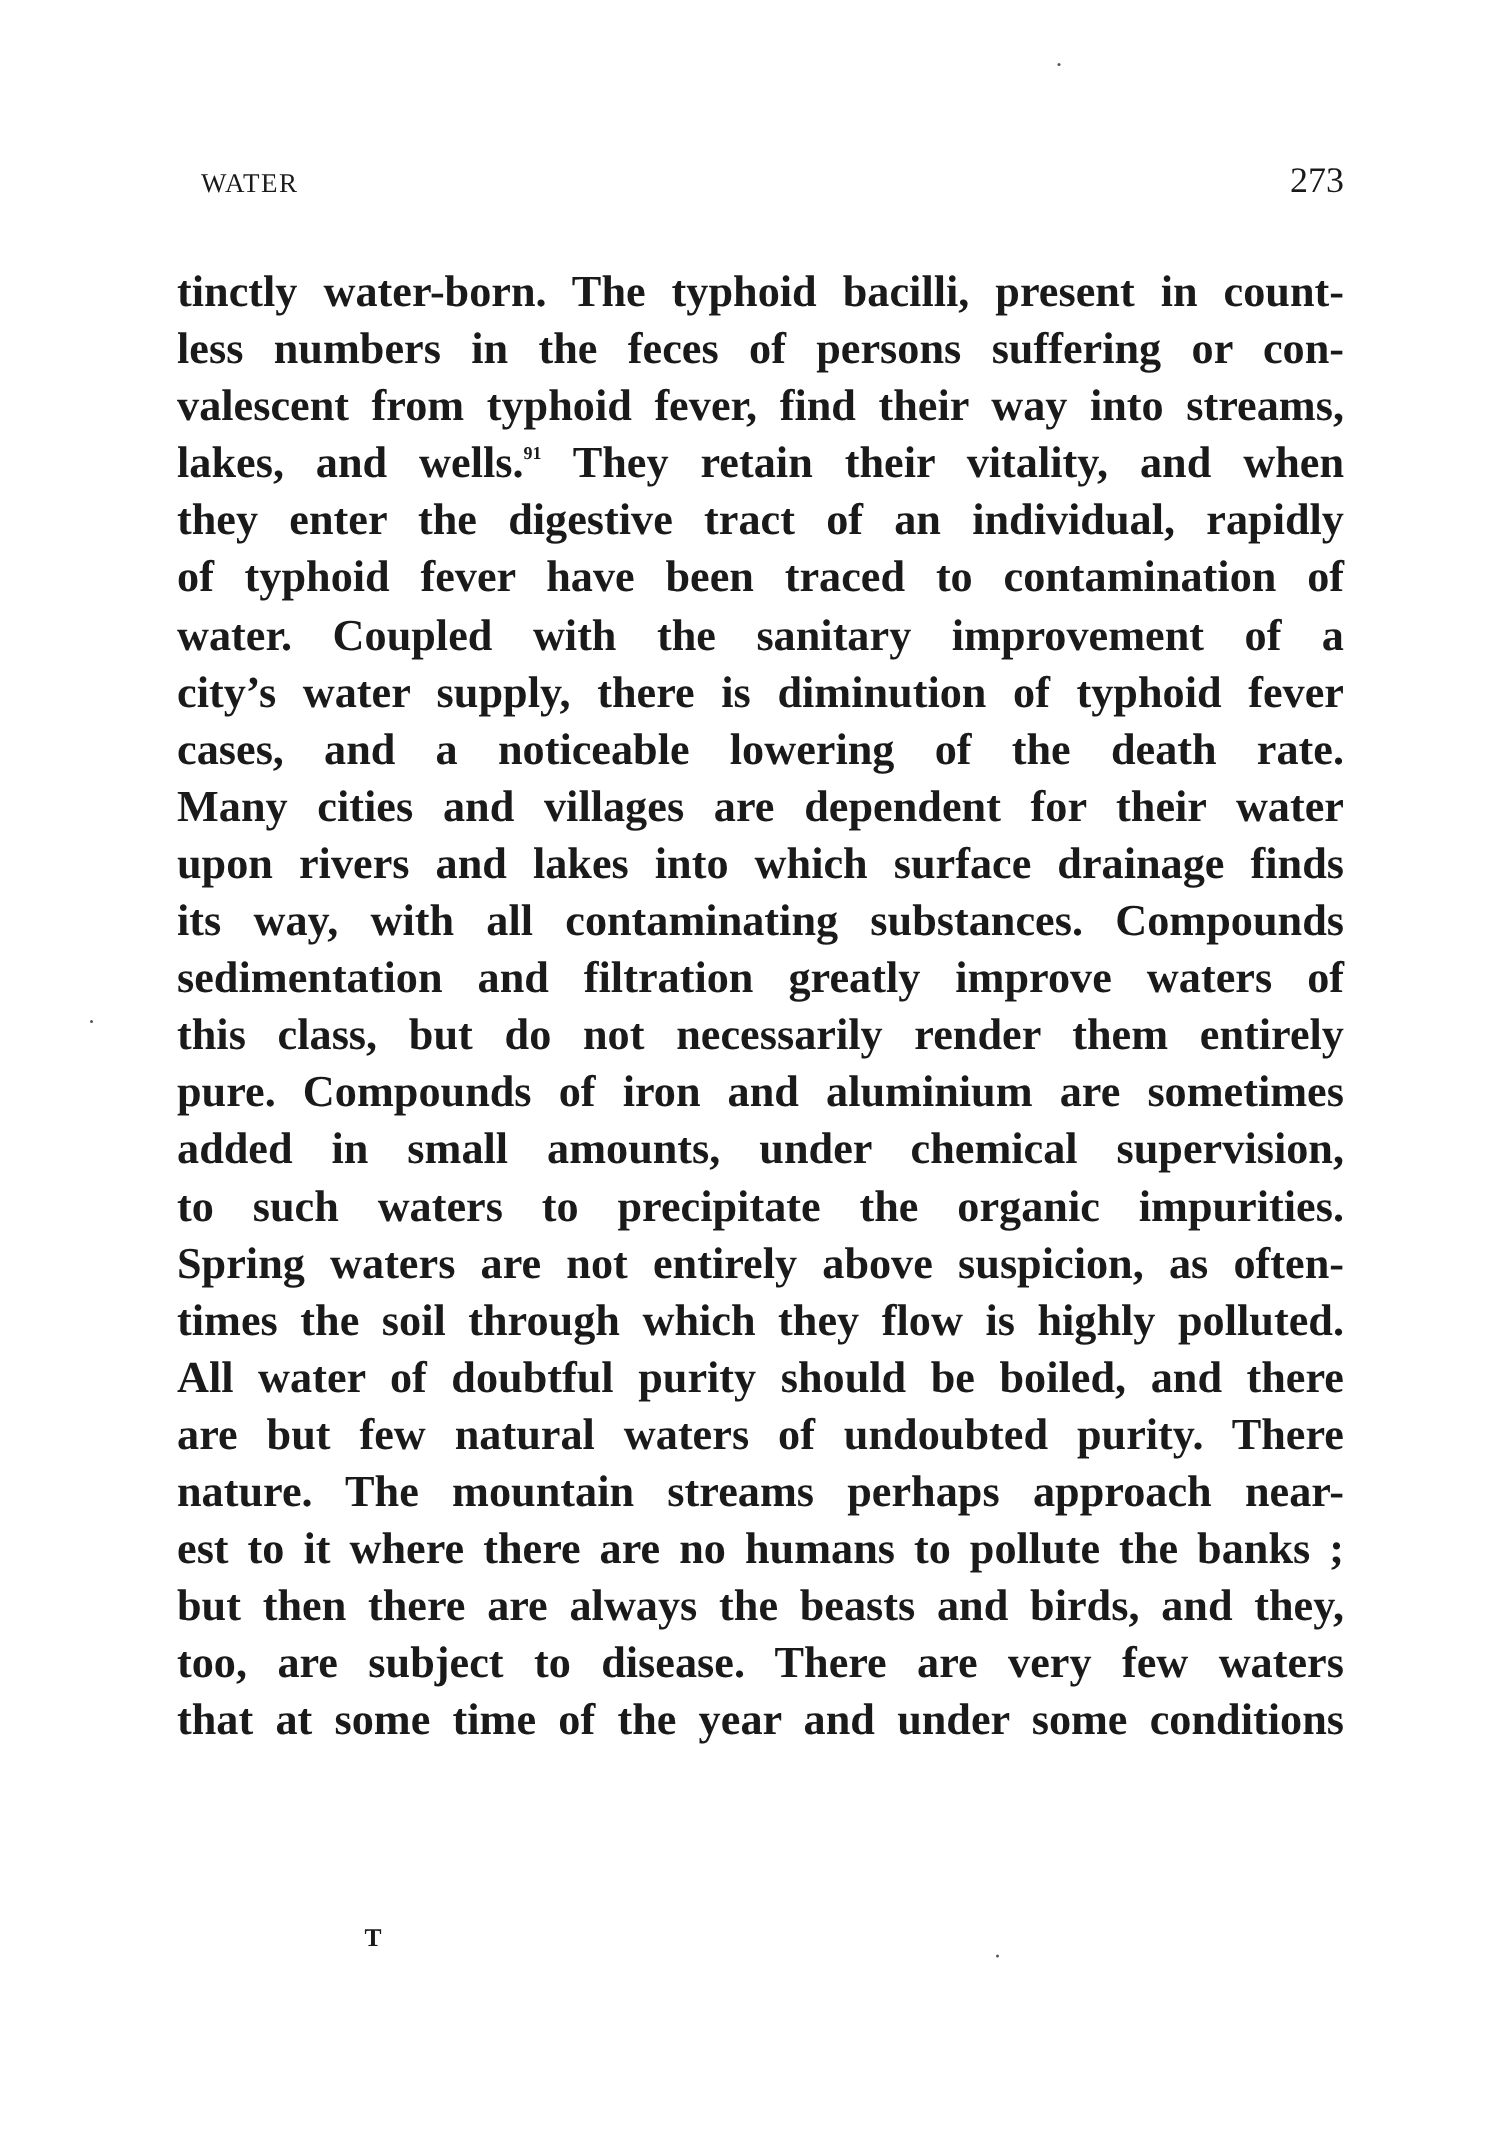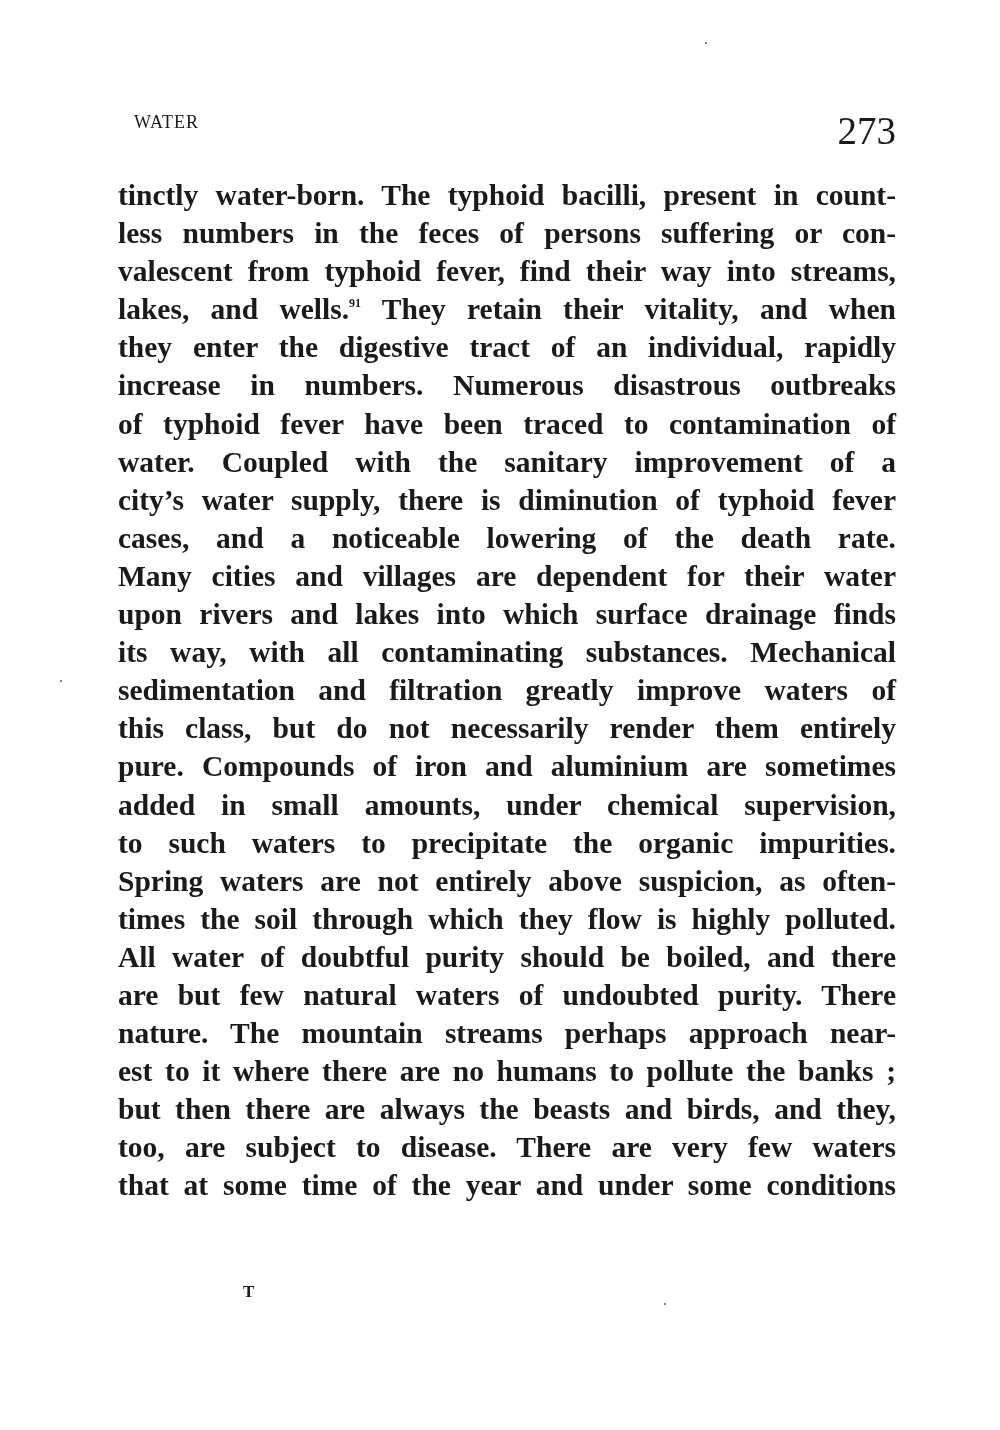--- a/index.html
+++ b/index.html
@@ -1,21 +1,21 @@
 <!DOCTYPE html>
 <html><head>
   <meta charset="utf-8">
   <style>
     html, body { margin: 0; padding: 0; background: #ffffff; }
     body { width: 1000px; height: 1430px; position: relative; overflow: hidden;
            font-family: "Liberation Serif", "DejaVu Serif", serif; color: #1a1a1a; }
     .running-head { position: absolute; top: 112px; left: 118px; width: 778px; height: 30px; }
     .head-title { position: absolute; left: 16px; width: 100%; text-align: left; top: 0;
                   font-size: 18px; letter-spacing: 1px; }
-    .head-page { position: absolute; right: 0; top: -4px; font-size: 39px; }
+    .head-page { position: absolute; right: 0; top: -4px; font-size: 24px; }
     .body-text { position: absolute; top: 176px; left: 118px; width: 778px; font-weight: bold; }
     .line { font-size: 29.5px; line-height: 38.1px; height: 38.1px; white-space: nowrap;
             text-align: justify; text-align-last: justify; }
     .line.last { text-align-last: justify; }
     sup { font-size: 12px; vertical-align: 12px; line-height: 0; }
     .signature { position: absolute; top: 1282px; left: 243px; font-size: 17px; font-weight: bold; }
     .speck { position: absolute; width: 2px; height: 2px; background: #555; border-radius: 1px; }
   </style>
 </head>
 <body>
@@ -24,28 +24,27 @@
   <div class="head-title">WATER</div>
   <div class="head-page">273</div>
 </div>
 
 <div class="body-text">
   <div class="line">tinctly water-born.  The typhoid bacilli, present in count-</div>
   <div class="line">less numbers in the feces of persons suffering or con-</div>
   <div class="line">valescent from typhoid fever, find their way into streams,</div>
   <div class="line"><span>lakes, and wells.</span><sup>91</sup><span>  They retain their vitality, and when</span></div>
   <div class="line">they enter the digestive tract of an individual, rapidly</div>
-  <div class="line">increase in numbers.  Numerous disastrous outbreaks</div>
   <div class="line">of typhoid fever have been traced to contamination of</div>
   <div class="line">water.  Coupled with the sanitary improvement of a</div>
   <div class="line">city’s water supply, there is diminution of typhoid fever</div>
   <div class="line">cases, and a noticeable lowering of the death rate.</div>
   <div class="line">Many cities and villages are dependent for their water</div>
   <div class="line">upon rivers and lakes into which surface drainage finds</div>
-  <div class="line">its way, with all contaminating substances.  Mechanical</div>
+  <div class="line">its way, with all contaminating substances.  Compounds</div>
   <div class="line">sedimentation and filtration greatly improve waters of</div>
   <div class="line">this class, but do not necessarily render them entirely</div>
   <div class="line">pure.  Compounds of iron and aluminium are sometimes</div>
   <div class="line">added in small amounts, under chemical supervision,</div>
   <div class="line">to such waters to precipitate the organic impurities.</div>
   <div class="line">Spring waters are not entirely above suspicion, as often-</div>
   <div class="line">times the soil through which they flow is highly polluted.</div>
   <div class="line">All water of doubtful purity should be boiled, and there</div>
   <div class="line">are but few natural waters of undoubted purity.  There</div>
   <div class="line">nature.  The mountain streams perhaps approach near-</div>

